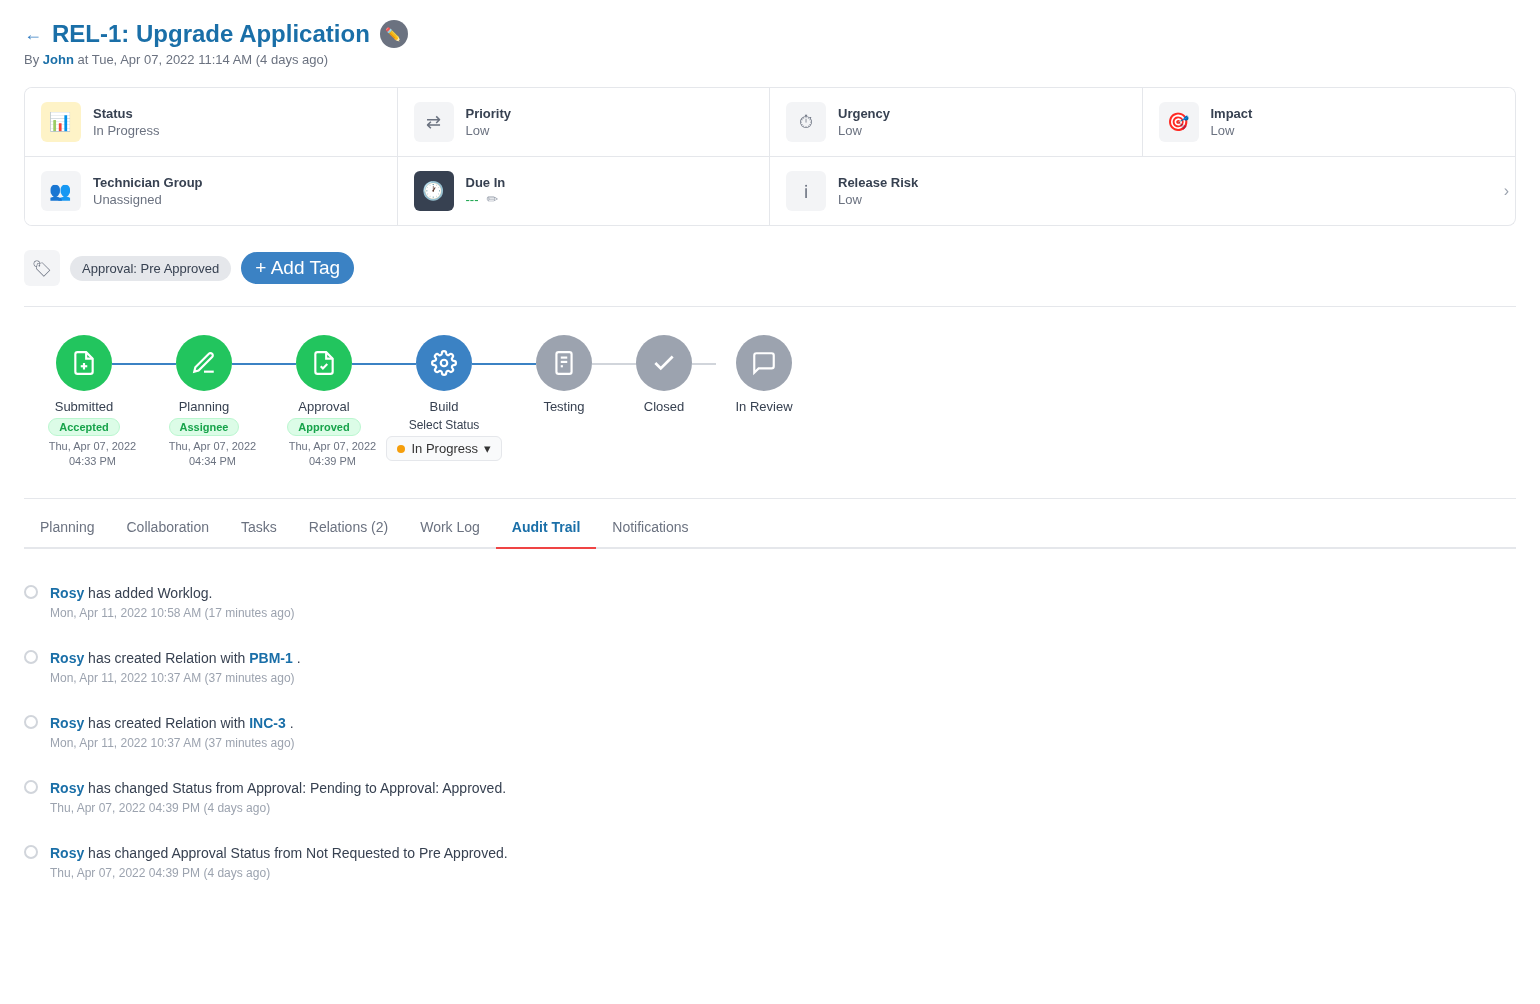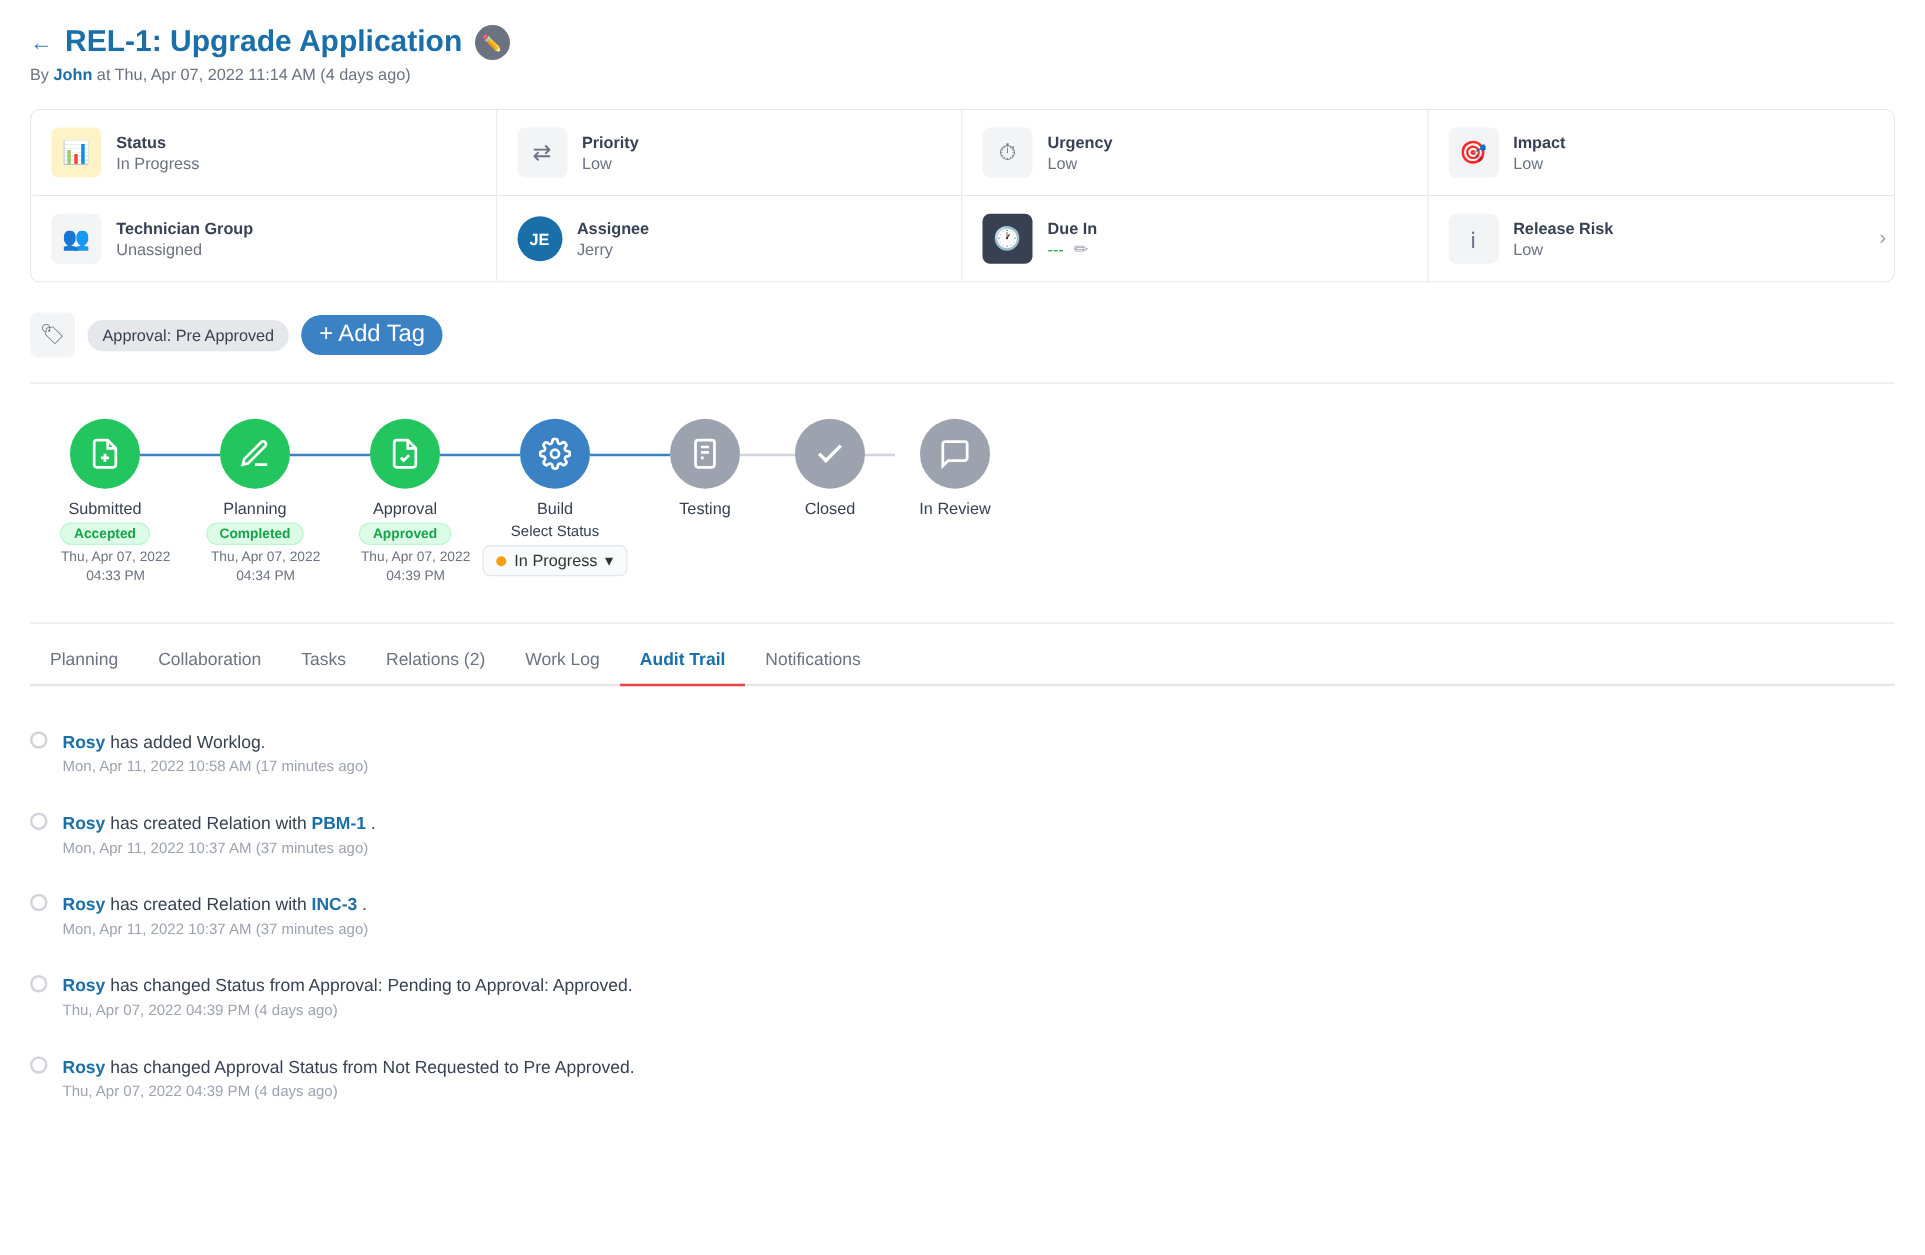--- a/index.html
+++ b/index.html
@@ -91,21 +91,21 @@
 <div class="page">
 
   <div class="page-header">
     <span class="back-arrow">←</span>
     <h1 class="page-title">REL-1: Upgrade Application</h1>
     <div class="edit-icon">✏️</div>
   </div>
   <div class="page-subtitle">
     <span>By</span>
     <a href="#">John</a>
-    <span>at Thu, Apr 07, 2022 11:14 AM (4 days ago)</span>
+    <span>at Tue, Apr 07, 2022 11:14 AM (4 days ago)</span>
   </div>
 
   <div class="info-grid" style="margin-bottom: 0; border-bottom: none; border-radius: 8px 8px 0 0;">
     <div class="info-card">
       <div class="info-icon icon-yellow">📊</div>
       <div class="info-text">
         <span class="info-label">Status</span>
         <span class="info-value">In Progress</span>
       </div>
     </div>
@@ -131,27 +131,20 @@
       </div>
     </div>
   </div>
 
   <div class="info-grid" style="border-radius: 0 0 8px 8px; border-top: none; margin-bottom: 12px;">
     <div class="info-card no-bottom">
       <div class="info-icon icon-gray">👥</div>
       <div class="info-text">
         <span class="info-label">Technician Group</span>
         <span class="info-value">Unassigned</span>
-      </div>
-    </div>
-    <div class="info-card no-bottom">
-      <div class="assignee-avatar">JE</div>
-      <div class="info-text">
-        <span class="info-label">Assignee</span>
-        <span class="info-value">Jerry</span>
       </div>
     </div>
     <div class="info-card no-bottom">
       <div class="info-icon icon-dark">🕐</div>
       <div class="info-text">
         <span class="info-label">Due In</span>
         <div class="due-in-row">
           <span class="info-value green">---</span>
           <span class="due-edit-icon">✏</span>
         </div>
@@ -192,21 +185,21 @@
     </div>
 
     <div class="workflow-step">
       <div class="step-circle step-active">
         <svg width="26" height="26" viewBox="0 0 24 24" fill="none" stroke="white" stroke-width="2">
             <path d="M12 20h9"></path>
             <path d="M16.5 3.5a2.121 2.121 0 0 1 3 3L7 19l-4 1 1-4L16.5 3.5z"></path>
           </svg>
       </div>
       <span class="step-label">Planning</span>
-      <span class="step-badge badge-completed">Completed</span>
+      <span class="step-badge badge-completed">Assignee</span>
       <span class="step-date">Thu, Apr 07, 2022<br>04:34 PM</span>
     </div>
 
     <div class="workflow-step">
       <div class="step-circle step-active">
         <svg width="26" height="26" viewBox="0 0 24 24" fill="none" stroke="white" stroke-width="2">
             <path d="M14 2H6a2 2 0 0 0-2 2v16a2 2 0 0 0 2 2h12a2 2 0 0 0 2-2V8z"></path>
             <polyline points="14,2 14,8 20,8"></polyline>
             <polyline points="9,15 11,17 15,13"></polyline>
           </svg>

